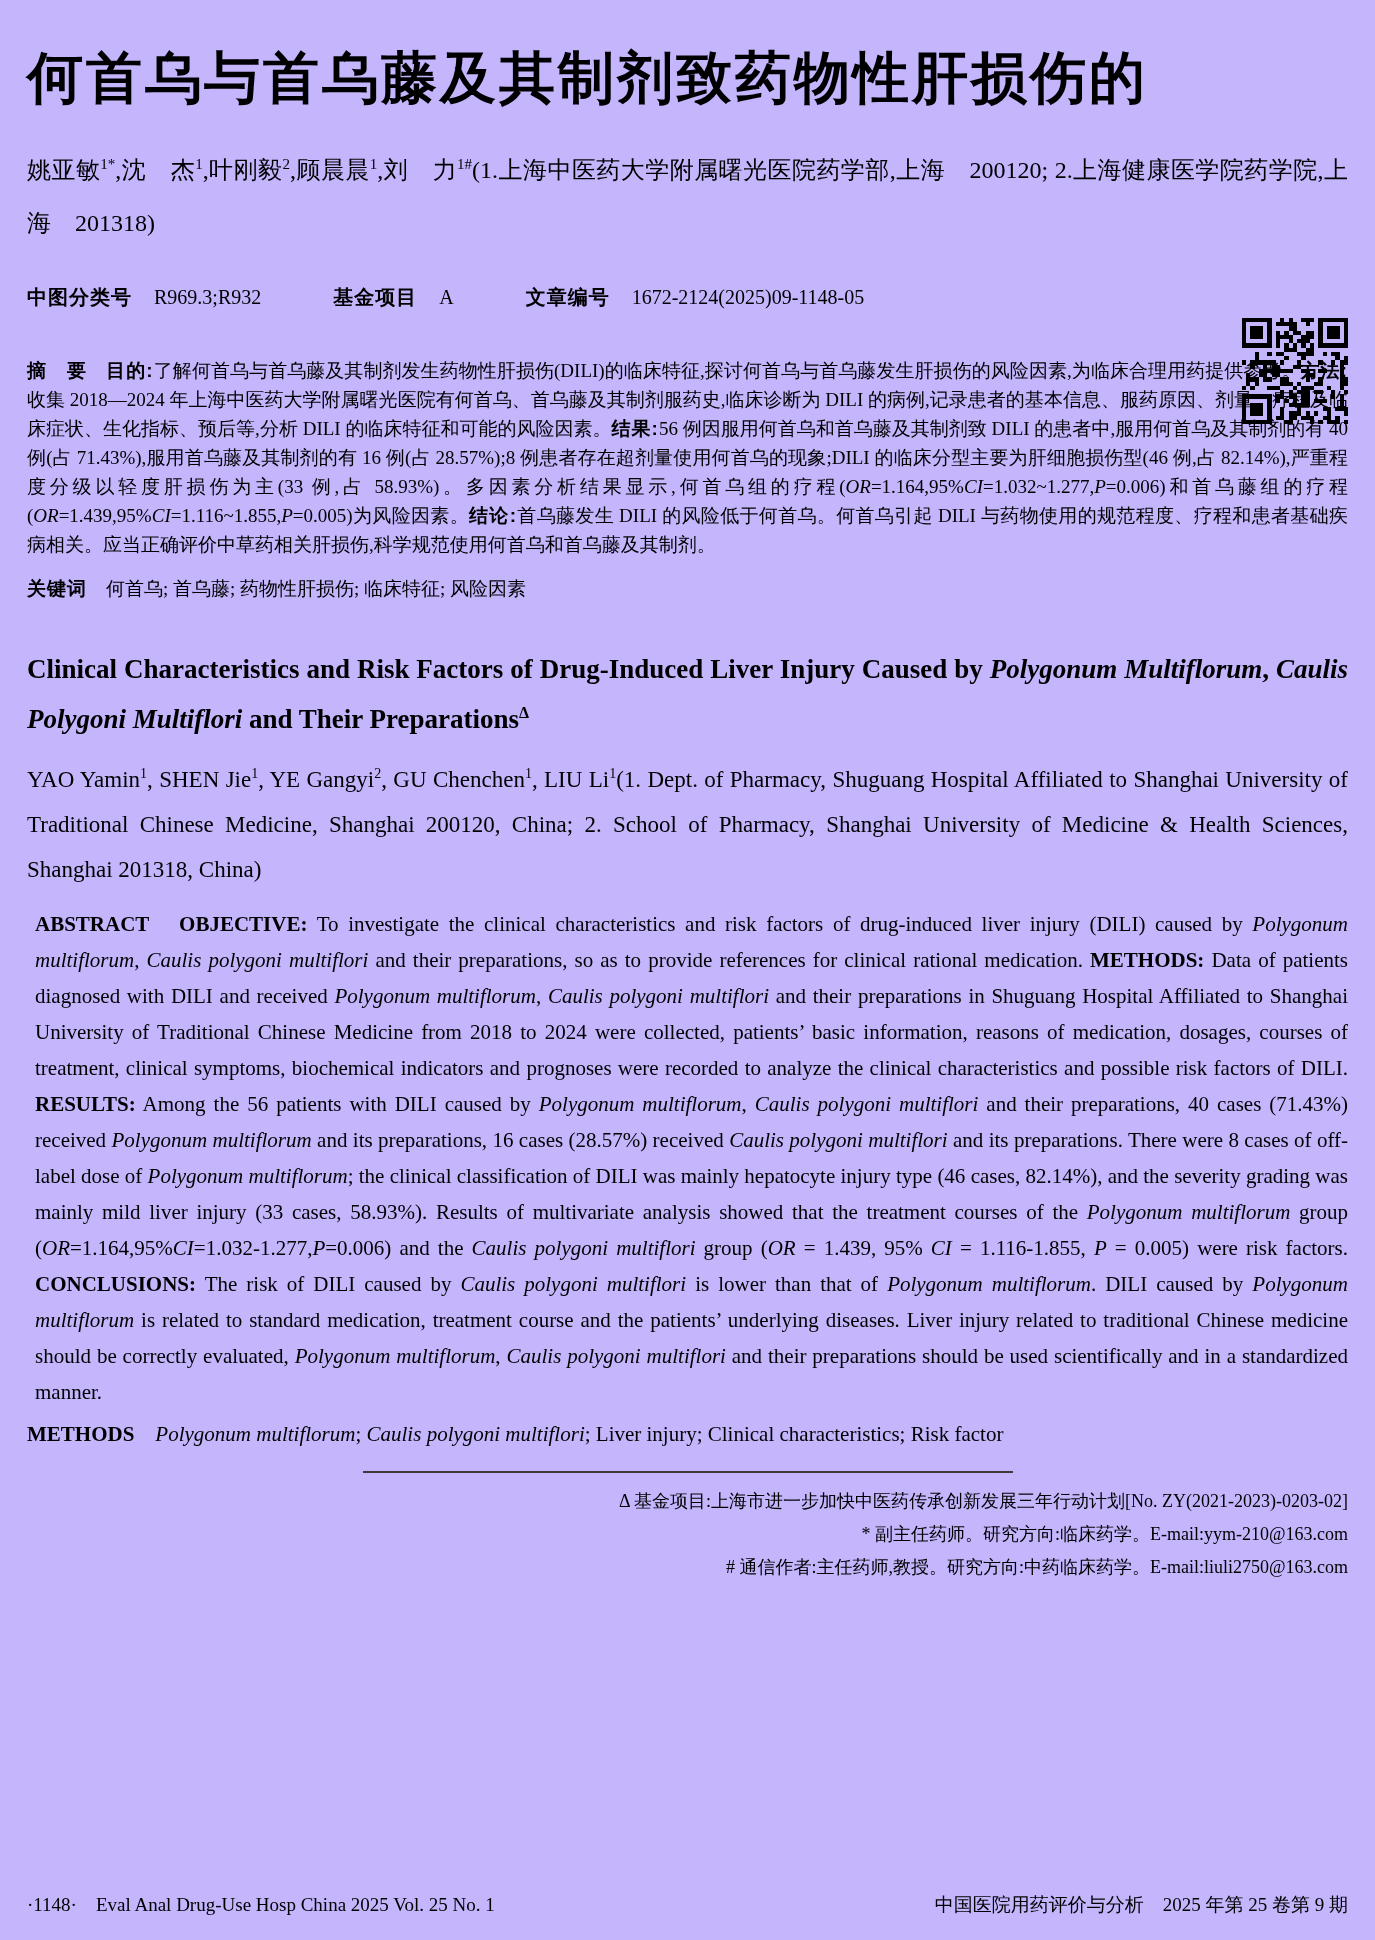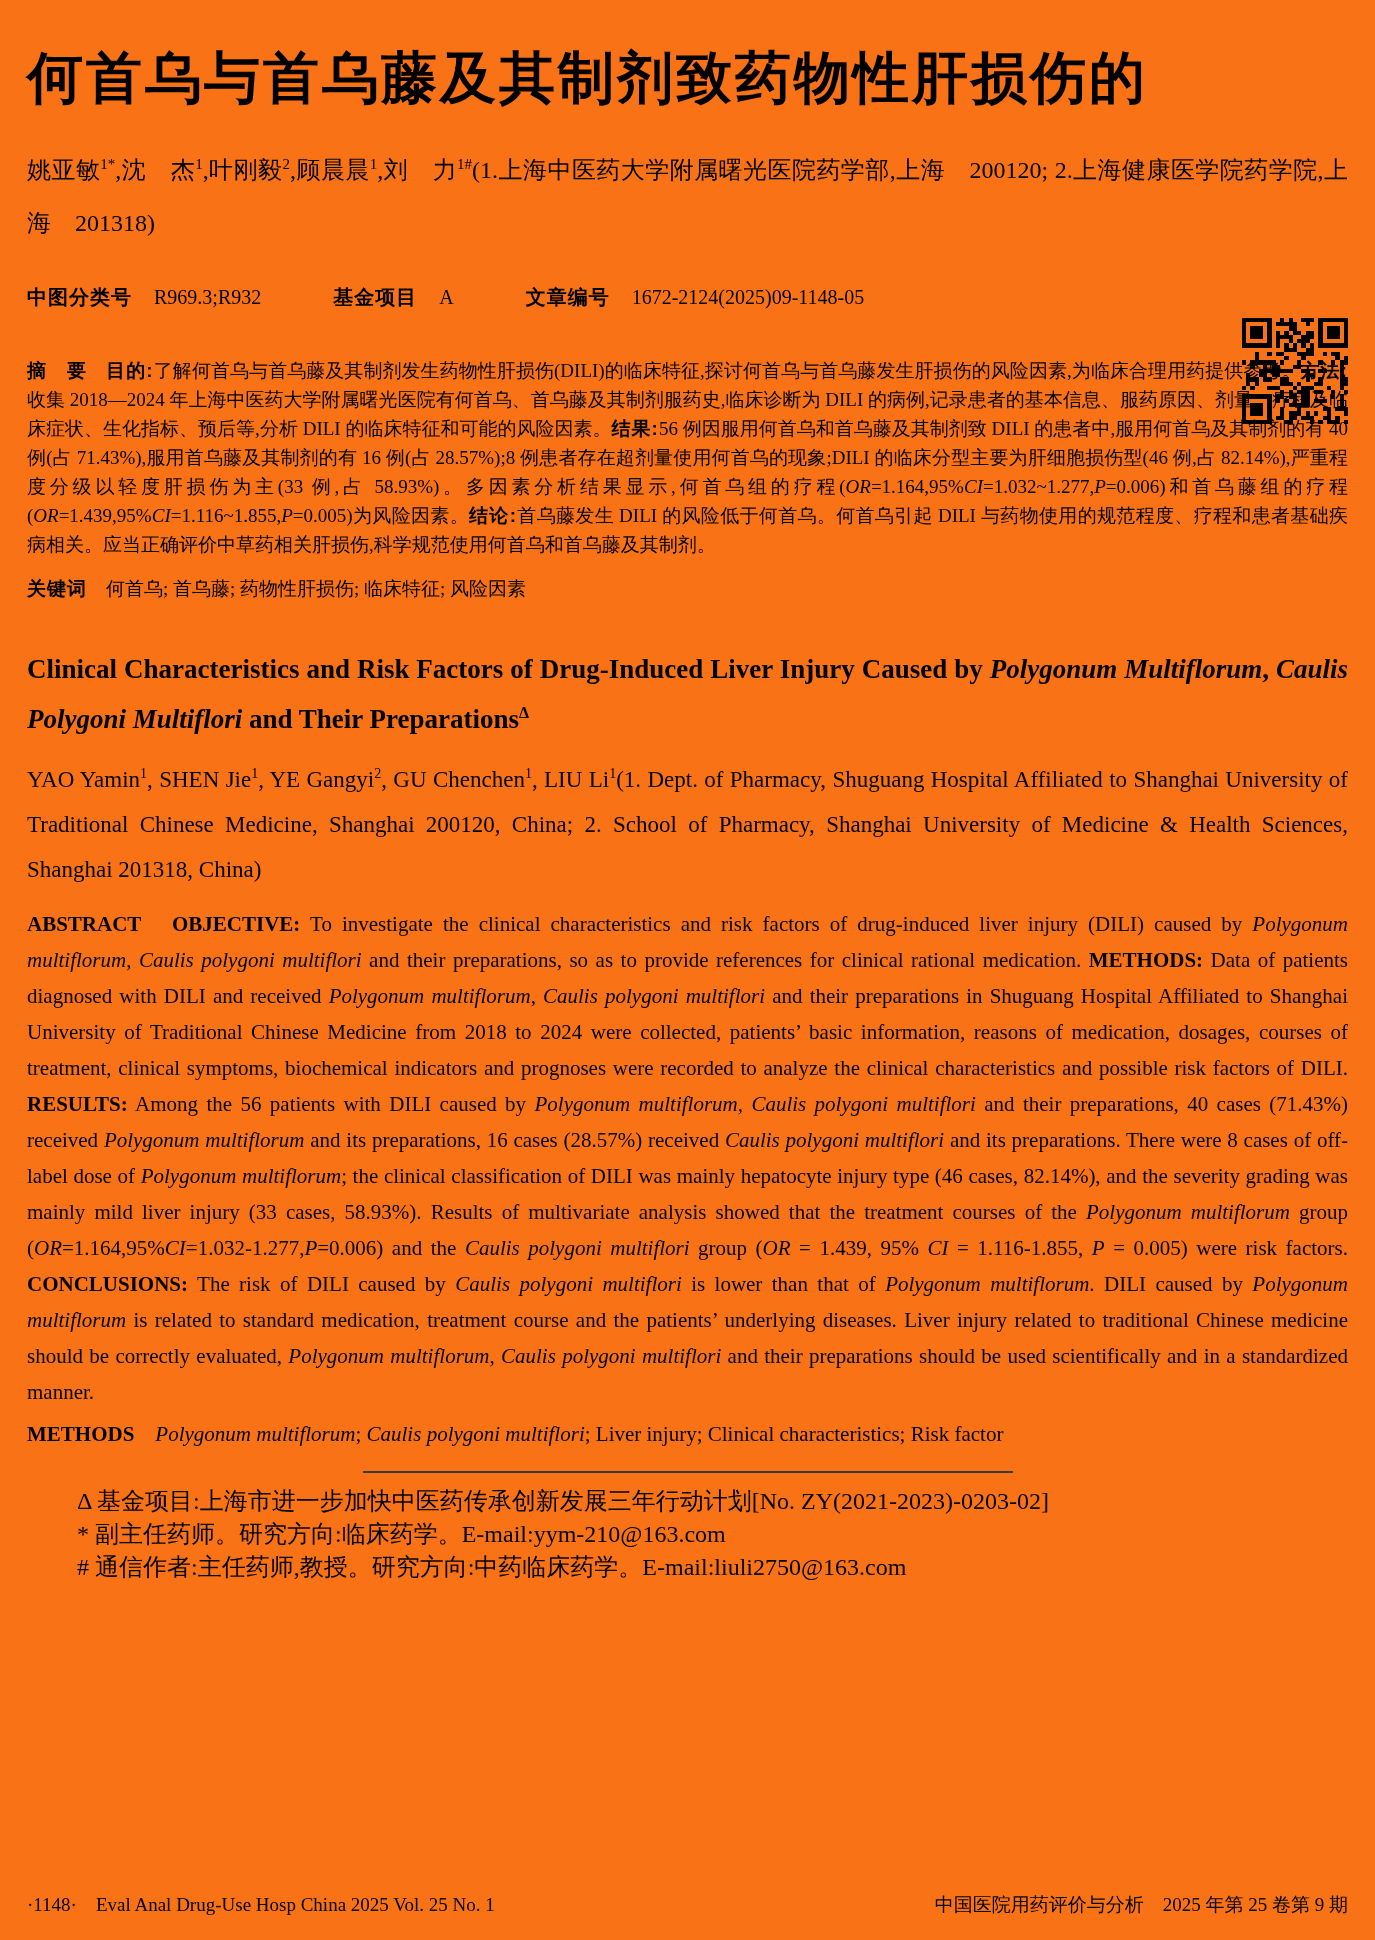--- a/index.html
+++ b/index.html
@@ -1,20 +1,20 @@
 <!DOCTYPE html>
 <html><head>
 <meta charset="utf-8">
 <style>
   html,body{margin:0;padding:0;background:#e8e8e8;}
   .page{
     position:relative;
     width:1375px;height:1940px;
     margin:0 auto;
-    background:#f97316;
+    background:#c4b5fd;
     overflow:hidden;
     font-family:"Liberation Serif","DejaVu Serif",serif;
     color:#000;
     box-sizing:border-box;
     padding:20px 27px 0 27px;
   }
   
   .title-cn{
     margin:14px 0 0 0;
     font-weight:900;
@@ -78,43 +78,44 @@
   }
   .title-en sup{font-size:16px;}
   .authors-en{
     margin:10px 0 0 0;
     font-size:23px;
     line-height:45px;
     text-align:justify;
   }
   .authors-en sup{font-size:14px;}
   .abstract-en{
-    margin:14px 0 0 0;
+    margin:14px 0 0 8px;
     font-size:21px;
     line-height:36px;
     text-align:justify;
   }
   .keywords-en{
     margin:6px 0 0 0;
     font-size:21px;
     line-height:37px;
   }
   
   .footnote-rule{
     margin-top:18px;
     width:650px;
     border:0;
     border-top:2.5px solid #3a3a3a;
   }
   .footnotes{margin-top:12px;}
   .footnotes p{
     margin:0;
     padding-left:50px;
-    font-size:24px;
+    font-size:18px;
     line-height:33px;
+    text-align:right;
   }
   
   .page-footer{
     position:absolute;
     left:27px;right:27px;bottom:22px;
     display:flex;
     justify-content:space-between;
     font-size:19px;
   }
 </style>

